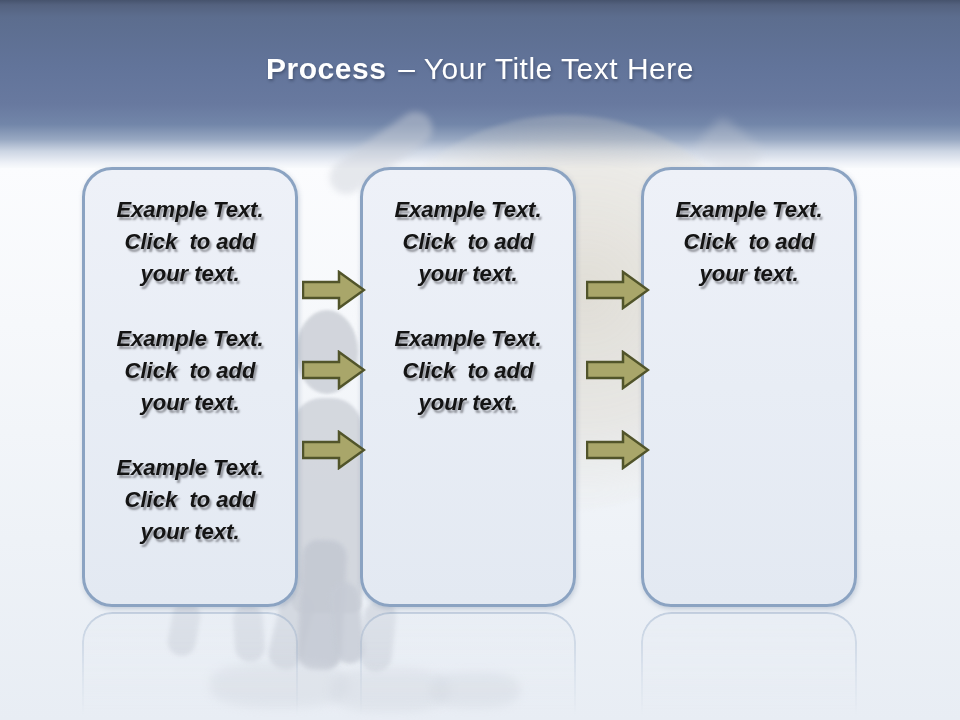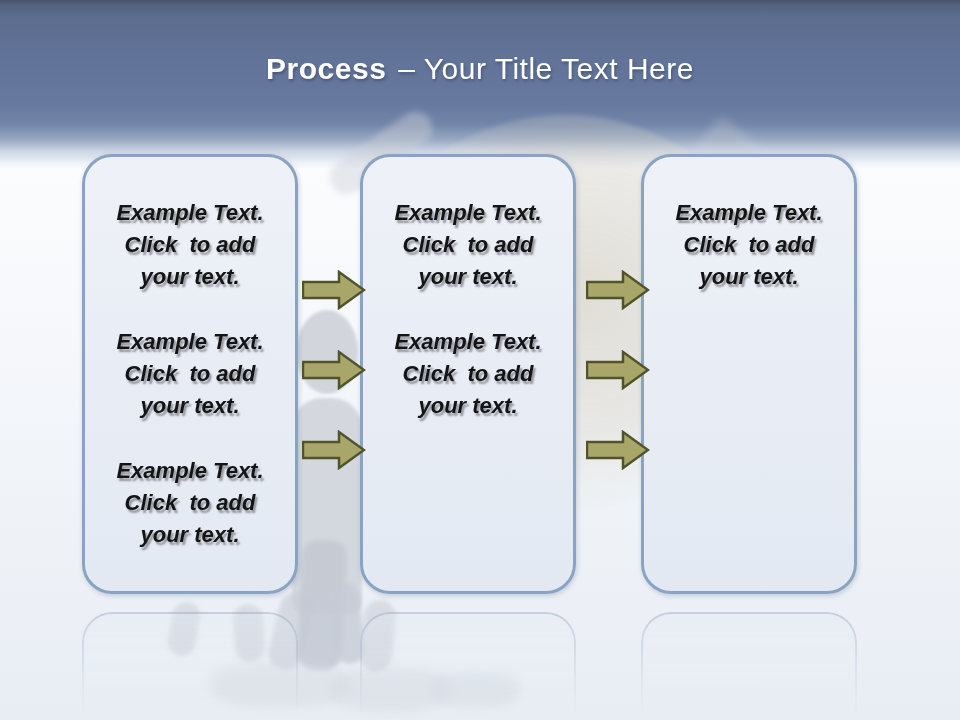--- a/index.html
+++ b/index.html
@@ -90,27 +90,27 @@
   .leg-shadow {
     position: absolute; background: #d4d9e1; filter: blur(5px);
     border-radius: 40%; opacity: .45;
   }
   .lsh-1 { left: 210px; top: 662px; width: 140px; height: 46px; }
   .lsh-2 { left: 330px; top: 668px; width: 120px; height: 44px; }
   .lsh-3 { left: 430px; top: 672px; width: 90px; height: 36px; }
 
   
   .box {
-    position: absolute; top: 154px;
+    position: absolute; top: 167px;
     width: 216px; height: 440px;
     background: linear-gradient(180deg, #eef1f8 0%, #e8edf5 50%, #e3e9f2 100%);
     border: 3px solid #8ba3c2;
     border-radius: 30px;
     box-shadow: 1px 2px 5px rgba(100,120,150,0.30);
-    padding: 40px 12px 0;
+    padding: 24px 12px 0;
     text-align: center;
     font-style: italic;
     font-weight: 600;
     font-size: 22px;
     line-height: 32px;
     color: #141414;
   }
   .box-1 { left: 82px; }
   .box-2 { left: 360px; }
   .box-3 { left: 641px; }

